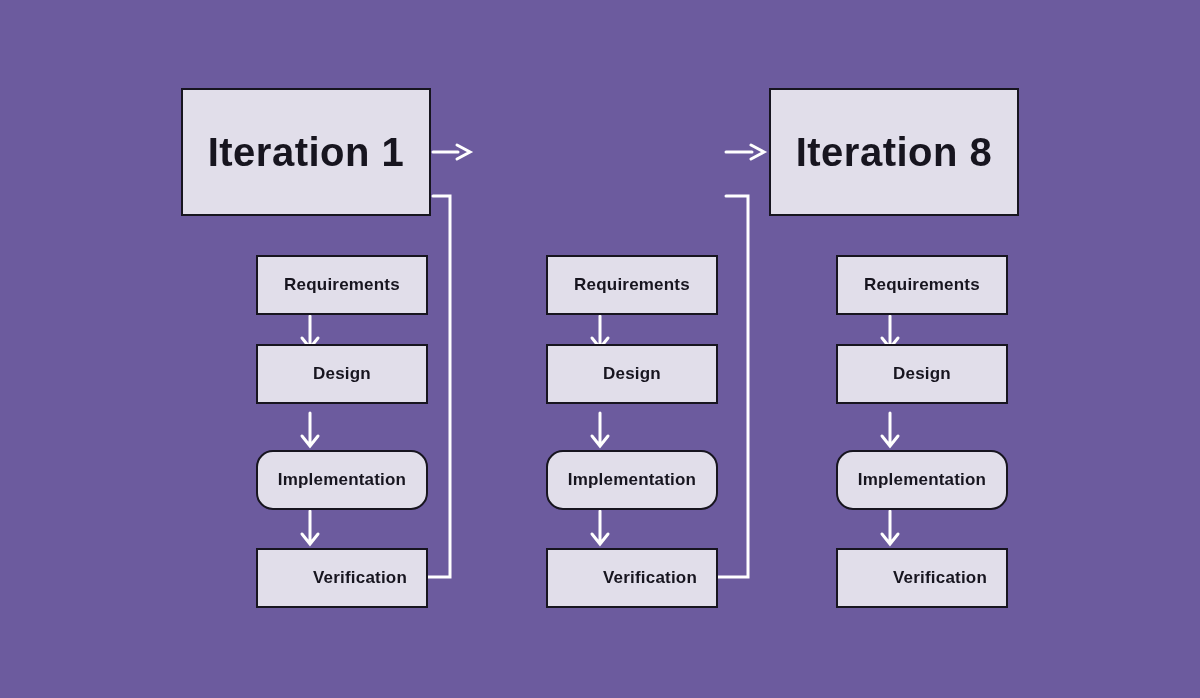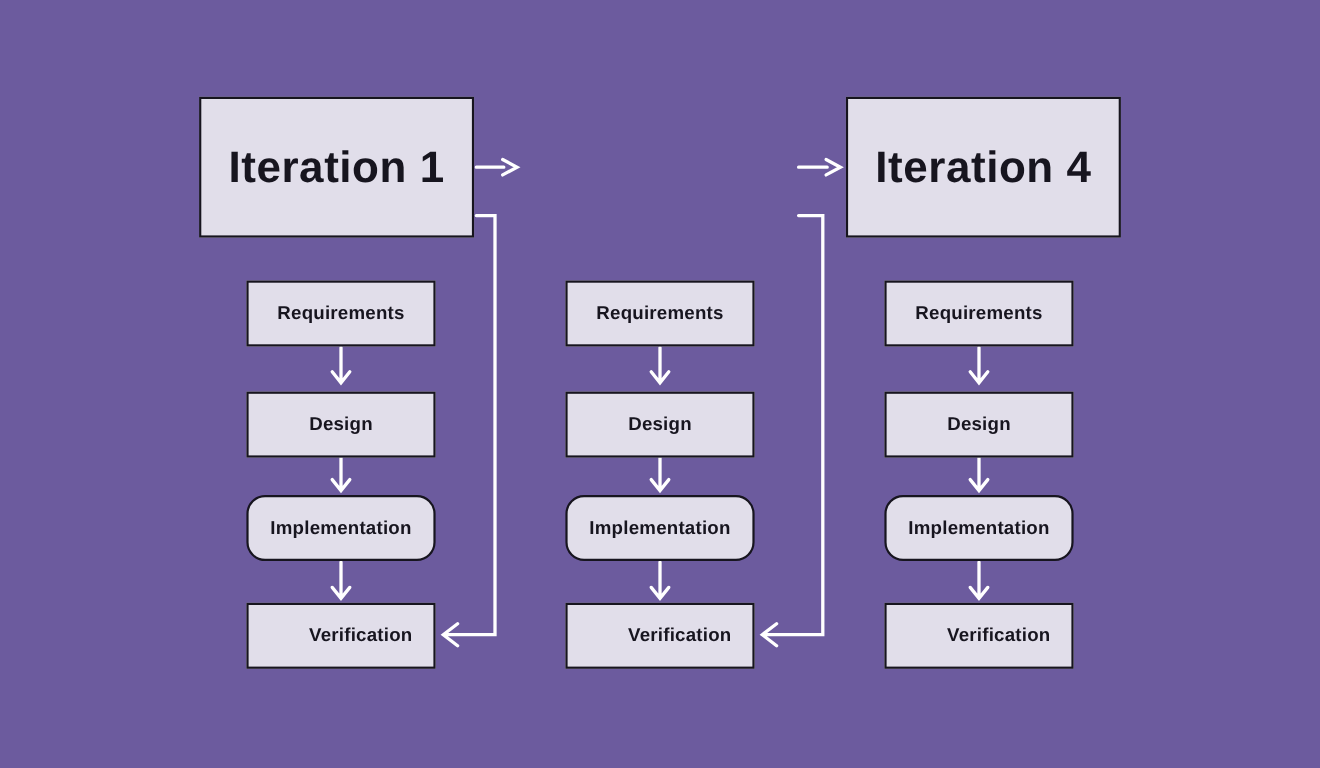--- a/index.html
+++ b/index.html
@@ -37,27 +37,27 @@
   }
   .hdr {
     width: 250px; height: 128px; top: 88px;
     font-size: 40px; font-weight: 700; letter-spacing: 0.5px;
   }
   .hdr.c1 { left: 181px; }
   .hdr.c2 { left: 475px; }
   .hdr.c3 { left: 769px; }
   .stage {
     width: 172px; height: 60px;
-    font-size: 17px; font-weight: 700; letter-spacing: 0.2px;
+    font-size: 17px; font-weight: 700; letter-spacing: 0.2px; margin-left: 32px;
   }
   .s1 { left: 224px; }
   .s2 { left: 514px; }
   .s3 { left: 804px; }
   .r1 { top: 255px; }
-  .r2 { top: 356px; }
+  .r2 { top: 344px; }
   .r3 { top: 450px; border-radius: 17px; }
   .r4 { top: 548px; padding-left: 36px; }
 </style>
 </head>
 <body>
 
 <div class="canvas">
 
   <svg class="arrows" viewBox="0 0 1200 698" aria-hidden="true">
 
@@ -74,21 +74,21 @@
 
     <path d="M890 316 V344 M882 338 L890 348 L898 338"></path>
     <path d="M890 413 V442 M882 436 L890 446 L898 436"></path>
     <path d="M890 511 V540 M882 534 L890 544 L898 534"></path>
 
     <path d="M433 196 L450 196 L450 577 L407 577 M416 567 L403 577 L416 587"></path>
     <path d="M726 196 L748 196 L748 577 L697 577 M706 567 L693 577 L706 587"></path>
   </svg>
 
   <div class="box hdr c1">Iteration 1</div>
-  <div class="box hdr c3">Iteration 4</div>
+  <div class="box hdr c3">Iteration 8</div>
 
   <div class="box stage s1 r1">Requirements</div>
   <div class="box stage s1 r2">Design</div>
   <div class="box stage s1 r3">Implementation</div>
   <div class="box stage s1 r4">Verification</div>
 
   <div class="box stage s2 r1">Requirements</div>
   <div class="box stage s2 r2">Design</div>
   <div class="box stage s2 r3">Implementation</div>
   <div class="box stage s2 r4">Verification</div>

